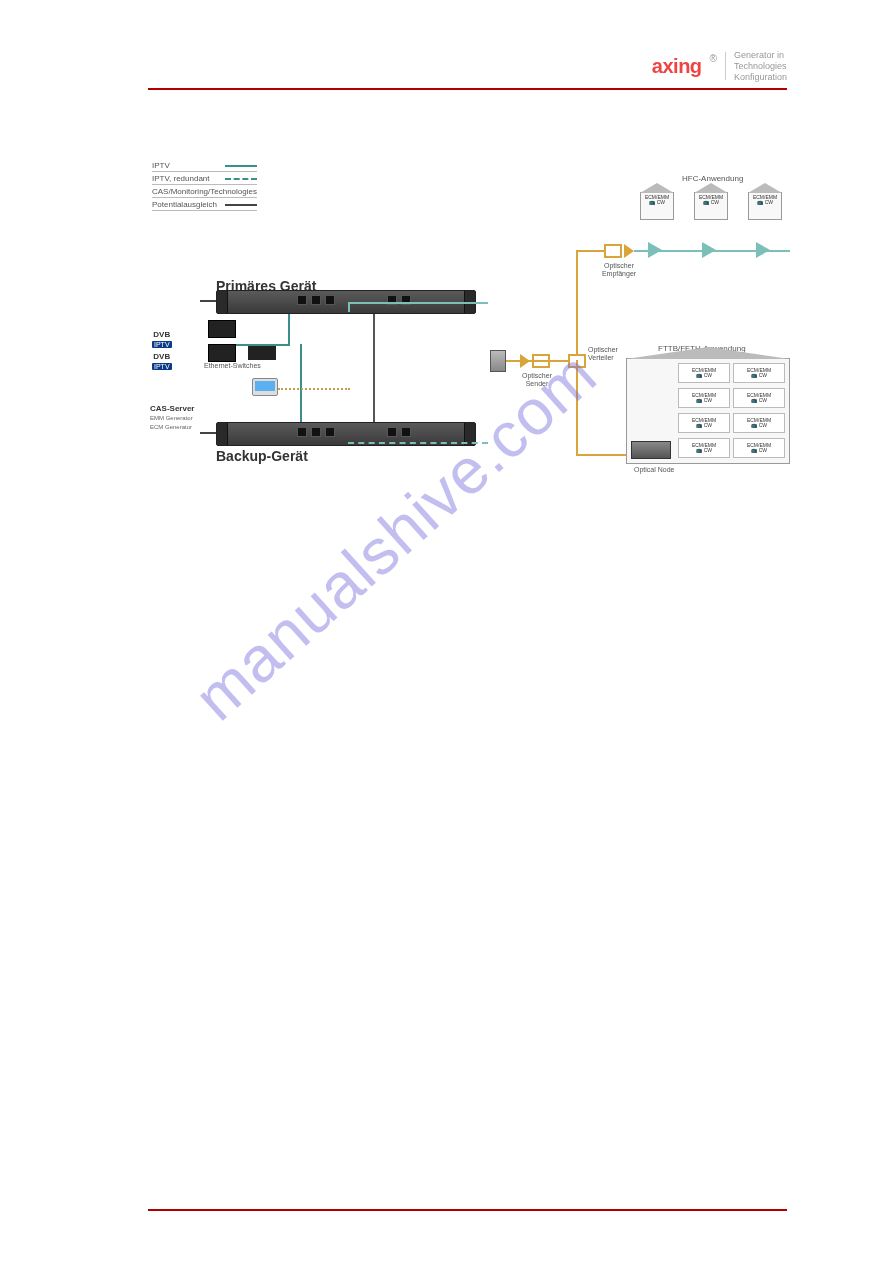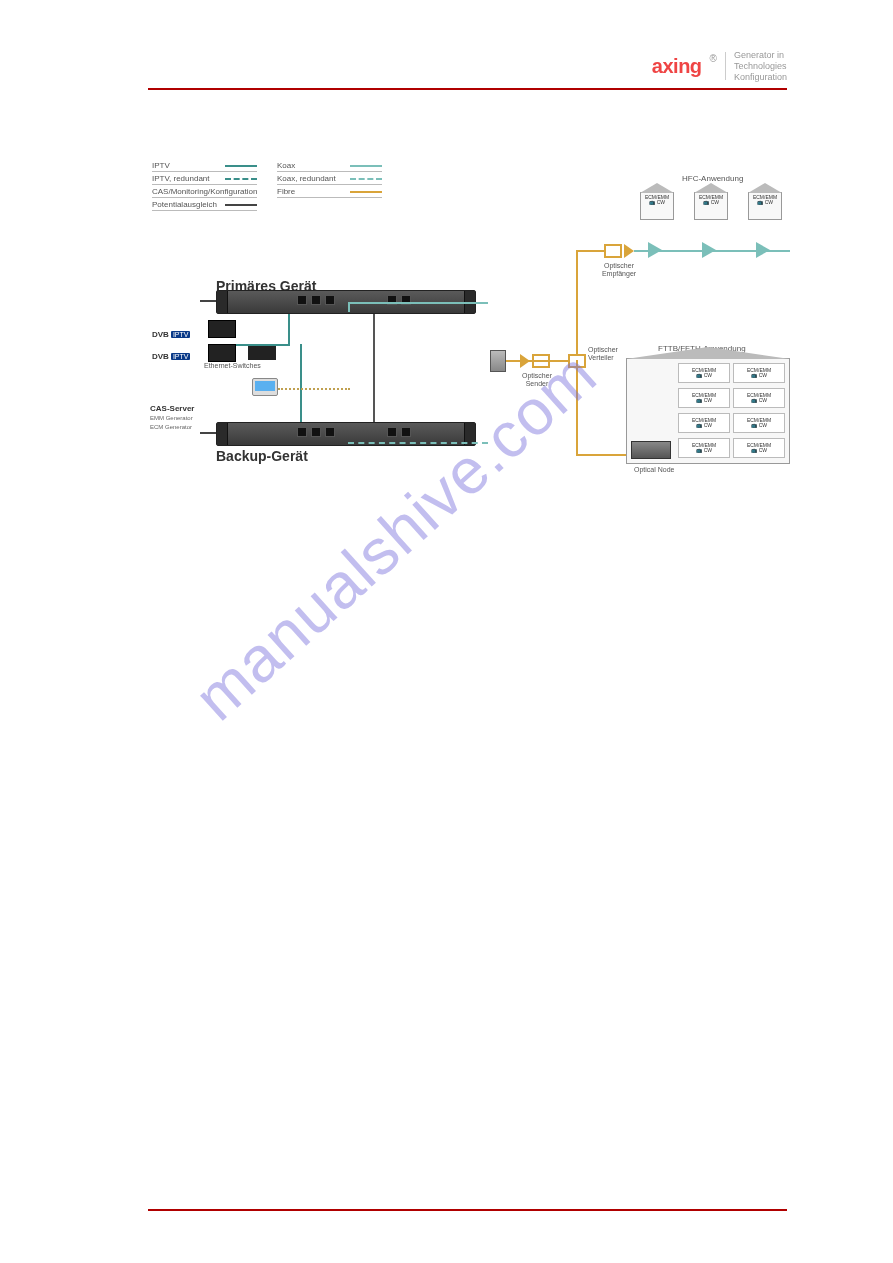--- a/index.html
+++ b/index.html
@@ -106,21 +106,21 @@
   .rack .ports { position:absolute; top:4px; display:flex; gap:4px; }
   .rack .port { width:10px;height:10px;background:#111;border:1px solid #555;}
   .rack-primary { top: 140px; left: 68px; }
   .rack-backup  { top: 272px; left: 68px; }
   .rack-label { position:absolute; font-size:14px; font-weight:bold; color:#333; }
   .lbl-primary { top: 128px; left: 68px; }
   .lbl-backup  { top: 298px; left: 68px; }
 
   
   .dvb-box { position:absolute; width:28px;height:18px;background:#222;border:1px solid #000;}
-  .dvb-label { position:absolute; font-size:8px; color:#333; display:flex; align-items:center; gap:2px;}
+  .dvb-label { position:absolute; font-size:8px; color:#333; display:flex; align-items:center; gap:2px;flex-direction:column;}
   .dvb-iptv-badge{ background:#0a3a88;color:#fff;font-size:7px;padding:0 2px;border-radius:1px;}
   .switch-box { position:absolute; width:28px;height:14px;background:#222;}
   .laptop { position:absolute; width:26px;height:18px;background:#ddd;border:1px solid #888;border-radius:2px;}
   .laptop::after{content:"";position:absolute;top:2px;left:2px;right:2px;bottom:4px;background:#5ab0f0;}
   .cas-label { position:absolute; font-size:8px; font-weight:bold; color:#333; }
   .cas-sub { font-size:6px; font-weight:normal; color:#666; }
 
   
   .opt-box { position:absolute; width:18px;height:14px;border:2px solid #d9a43a;background:#fff;}
   .opt-tri { position:absolute; width:0;height:0;border-left:10px solid #d9a43a;border-top:7px solid transparent;border-bottom:7px solid transparent;}
@@ -197,40 +197,26 @@
     <div class="legend-col">
       <div class="legend-row">
           <span>IPTV</span>
           <span class="legend-swatch sw-iptv"></span>
         </div>
       <div class="legend-row">
           <span>IPTV, redundant</span>
           <span class="legend-swatch sw-iptv-r"></span>
         </div>
       <div class="legend-row">
-          <span>CAS/Monitoring/Konfiguration</span>
+          <span>CAS/Monitoring/Technologies</span>
           <span class="legend-swatch sw-cas"></span>
         </div>
       <div class="legend-row">
           <span>Potentialausgleich</span>
           <span class="legend-swatch sw-pe"></span>
-        </div>
-    </div>
-    <div class="legend-col">
-      <div class="legend-row">
-          <span>Koax</span>
-          <span class="legend-swatch sw-koax"></span>
-        </div>
-      <div class="legend-row">
-          <span>Koax, redundant</span>
-          <span class="legend-swatch sw-koax-r"></span>
-        </div>
-      <div class="legend-row">
-          <span>Fibre</span>
-          <span class="legend-swatch sw-fibre"></span>
         </div>
     </div>
   </div>
 
   <div class="rack-label lbl-primary">Primäres Gerät</div>
   <div class="rack rack-primary">
     <div class="ports" style="left:80px;">
         <div class="port"></div>
         <div class="port"></div>
         <div class="port"></div>

